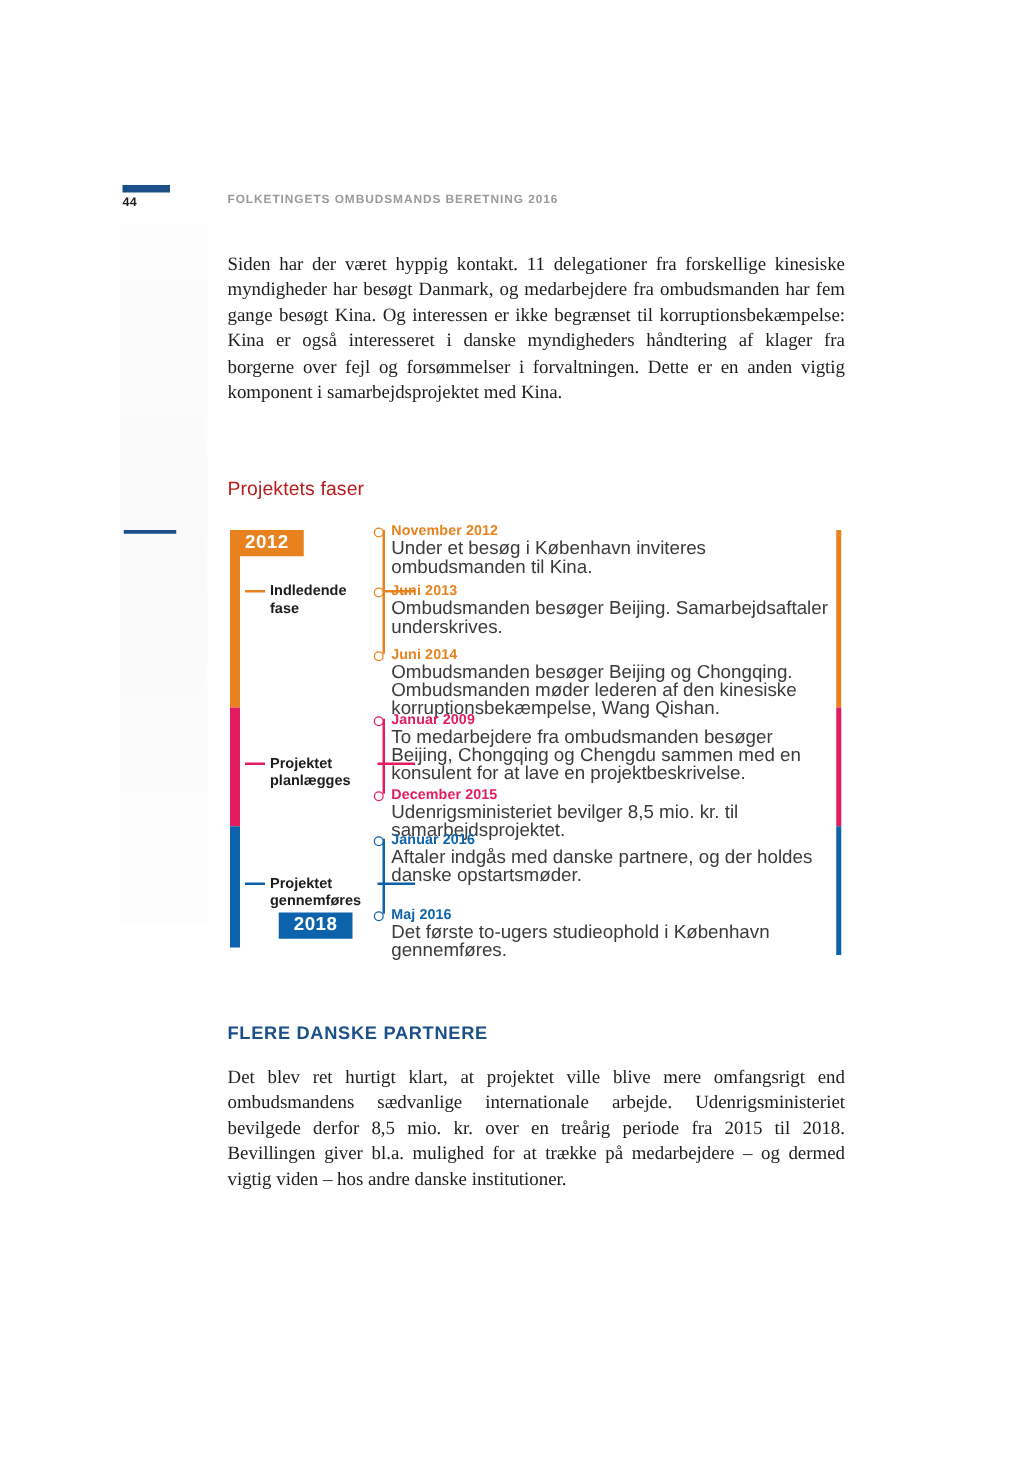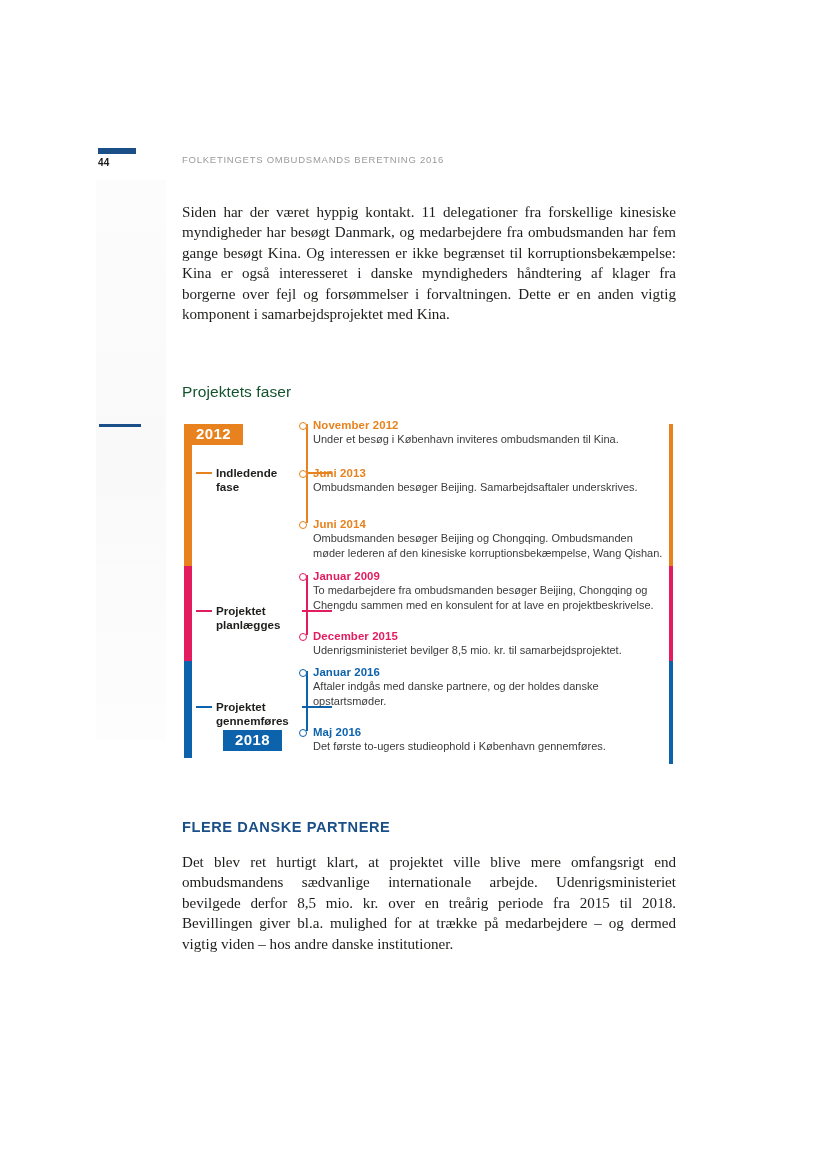--- a/index.html
+++ b/index.html
@@ -15,37 +15,37 @@
   
   .page-marker { position: absolute; left: 98px; top: 148px; width: 38px; }
   .page-marker .tick { width: 38px; height: 6px; background: #1b4f87; }
   .page-marker .num {
     margin-top: 3px; font-size: 10px; font-weight: 700;
     color: #1b1b1b; letter-spacing: .2px; line-height: 12px;
   }
   .running-head {
     position: absolute; left: 182px; top: 154px;
     font-size: 9.5px; letter-spacing: .75px; color: #9a9a9a;
-    font-weight: 400; white-space: nowrap;
+    font-weight: 700; white-space: nowrap;
   }
 
   
   .body-text {
     position: absolute; left: 182px; width: 494px;
     font-family: "Liberation Serif", serif;
     font-size: 15.1px; line-height: 20.4px; color: #1d1d1b;
     text-align: justify;
   }
   #para-intro { top: 202px; }
   #para-outro { top: 852px; }
 
   
   .fig-title {
     position: absolute; left: 182px; top: 383px;
-    font-size: 15.5px; color: #14532d; font-weight: 400;
+    font-size: 15.5px; color: #b91c1c; font-weight: 400;
     letter-spacing: .1px;
   }
   .margin-rule {
     position: absolute; left: 99px; top: 424px;
     width: 42px; height: 2.6px; background: #1b4f87;
   }
 
   
   .timeline {
     position: absolute; left: 182px; top: 418px;
@@ -93,21 +93,21 @@
     width: 8px; height: 8px; border-radius: 50%;
     border: 1.6px solid currentColor; background: #ffffff;
   }
   .event-date {
     position: absolute; left: 131px; top: -3px;
     font-size: 11.4px; font-weight: 700; letter-spacing: .1px;
     line-height: 14px; white-space: nowrap;
   }
   .event-desc {
     position: absolute; left: 131px; top: 11px;
-    font-size: 11px; color: #3b3b3b; line-height: 14.6px;
+    font-size: 15px; color: #3b3b3b; line-height: 14.6px;
     width: 352px; font-weight: 400;
   }
 
   .c-orange { color: #e8821e; }
   .c-pink   { color: #e31c5f; }
   .c-blue   { color: #0d63ab; }
   .bg-orange { background: #e8821e; }
   .bg-pink   { background: #e31c5f; }
   .bg-blue   { background: #0d63ab; }
 

